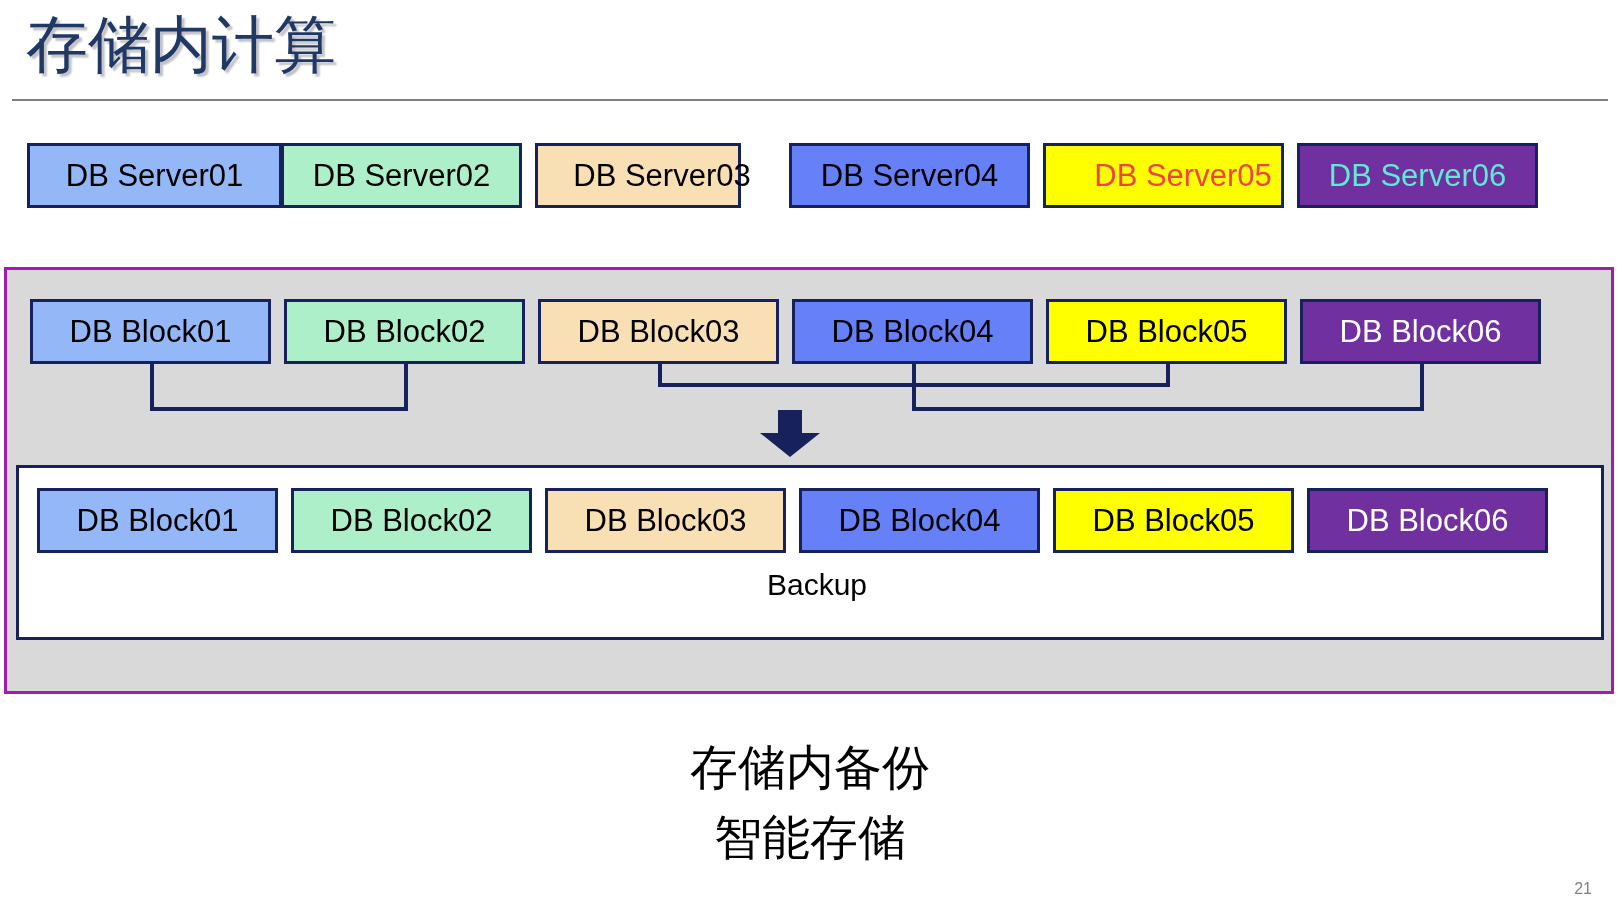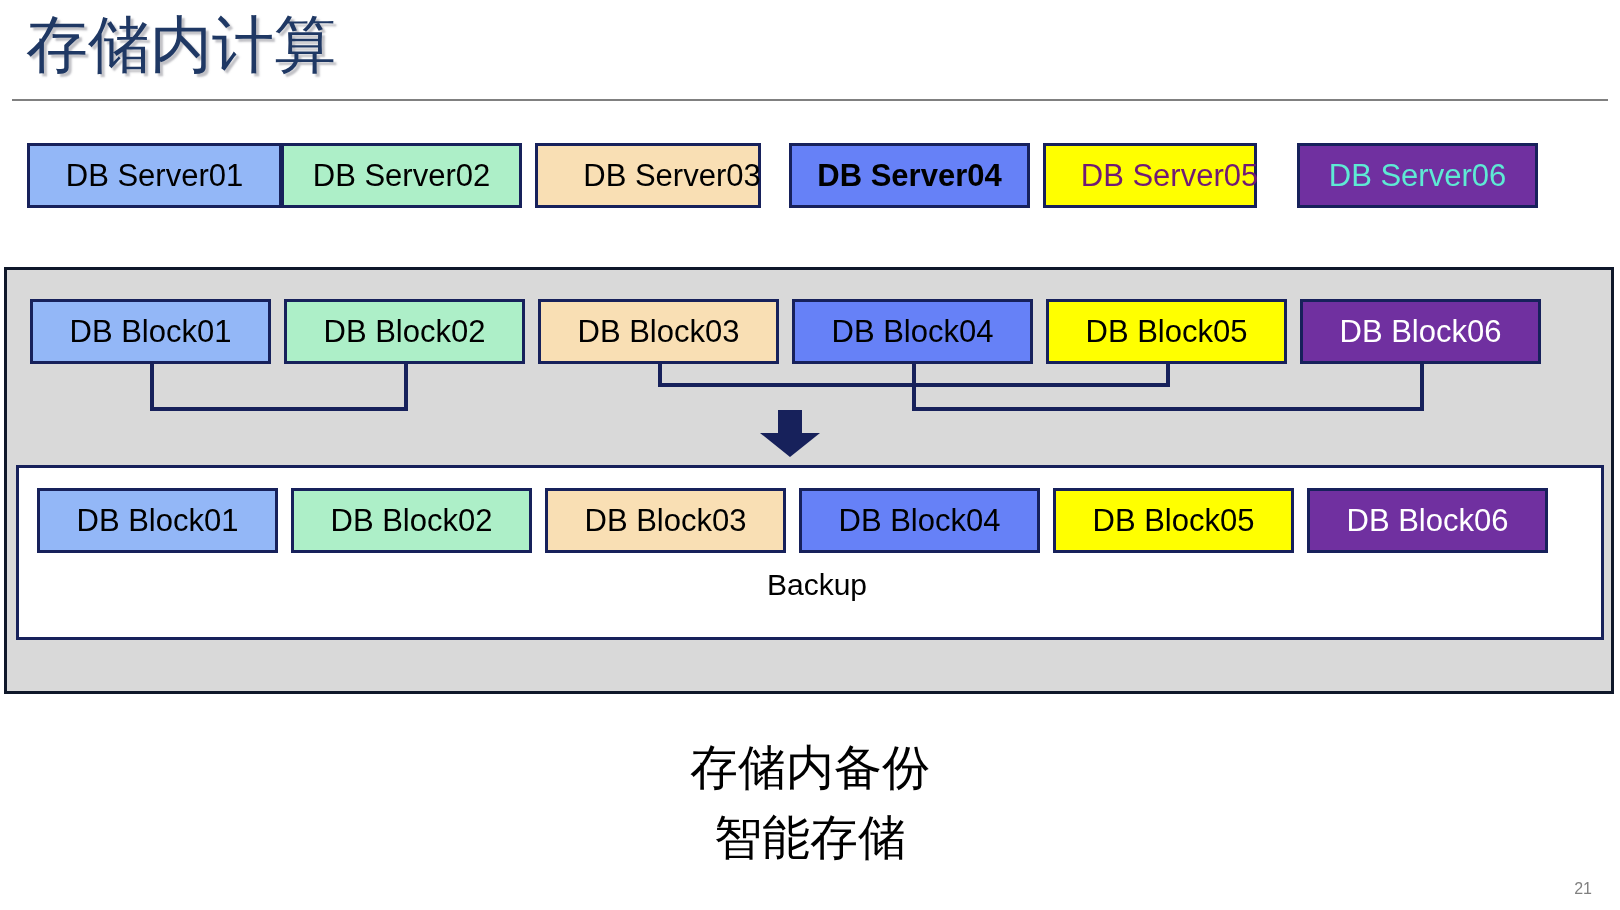--- a/index.html
+++ b/index.html
@@ -54,21 +54,21 @@
   #server-row .box { top: 143px; height: 65px; }
 
   
   #storage-container {
     position: absolute;
     left: 4px;
     top: 267px;
     width: 1610px;
     height: 427px;
     box-sizing: border-box;
-    border: 3px solid #0f172a;
+    border: 3px solid #a21caf;
     background: #D9D9D9;
   }
 
   
   #block-row-top .box { top: 29px; height: 65px; }
 
   
   .conn {
     position: absolute;
     background: #17215B;
@@ -146,27 +146,27 @@
 <div id="slide-title">存储内计算</div>
 <div id="title-rule"></div>
 
 <div id="server-row">
     <div class="box" style="left: 27px; width: 255px; background: rgb(147, 183, 247); color: rgb(0, 0, 0);">
       <span>DB Server01</span>
     </div>
     <div class="box" style="left: 281px; width: 241px; background: rgb(173, 239, 200); color: rgb(0, 0, 0);">
       <span>DB Server02</span>
     </div>
-    <div class="box" style="left: 535px; width: 226px; background: rgb(249, 223, 180); color: rgb(0, 0, 0); padding-left: 48px;">
+    <div class="box" style="left: 535px; width: 206px; background: rgb(249, 223, 180); color: rgb(0, 0, 0); padding-left: 48px;">
       <span>DB Server03</span>
     </div>
-    <div class="box" style="left: 789px; width: 241px; background: rgb(102, 129, 247); color: rgb(0, 0, 0); font-weight: bold;">
+    <div class="box" style="left: 789px; width: 241px; background: rgb(102, 129, 247); color: rgb(0, 0, 0);">
       <span>DB Server04</span>
     </div>
-    <div class="box" style="left: 1043px; width: 214px; background: rgb(255, 255, 0); color: #701a75; padding-left: 39px;">
+    <div class="box" style="left: 1043px; width: 241px; background: rgb(255, 255, 0); color: #ef4444; padding-left: 39px;">
       <span>DB Server05</span>
     </div>
     <div class="box white-text" style="left: 1297px; width: 241px; background: rgb(112, 48, 160); color: #5eead4;">
       <span>DB Server06</span>
     </div>
   </div>
 
 <div id="storage-container">
 
   <div id="block-row-top">

